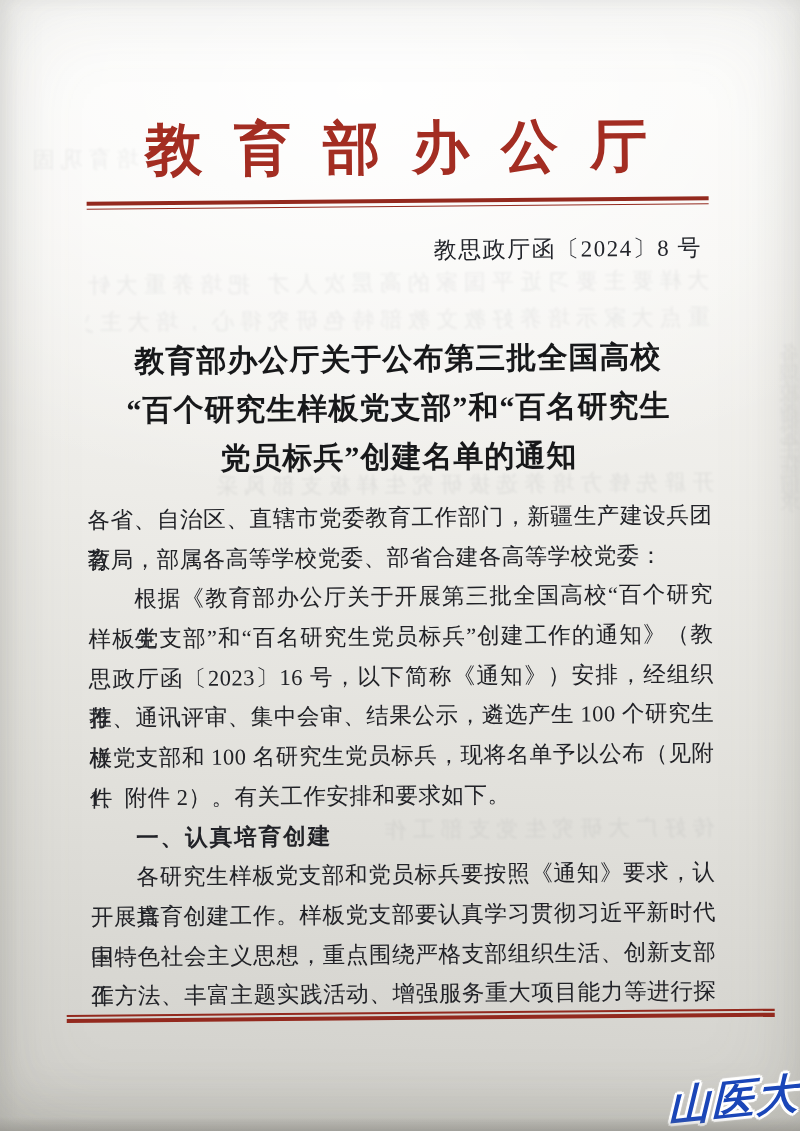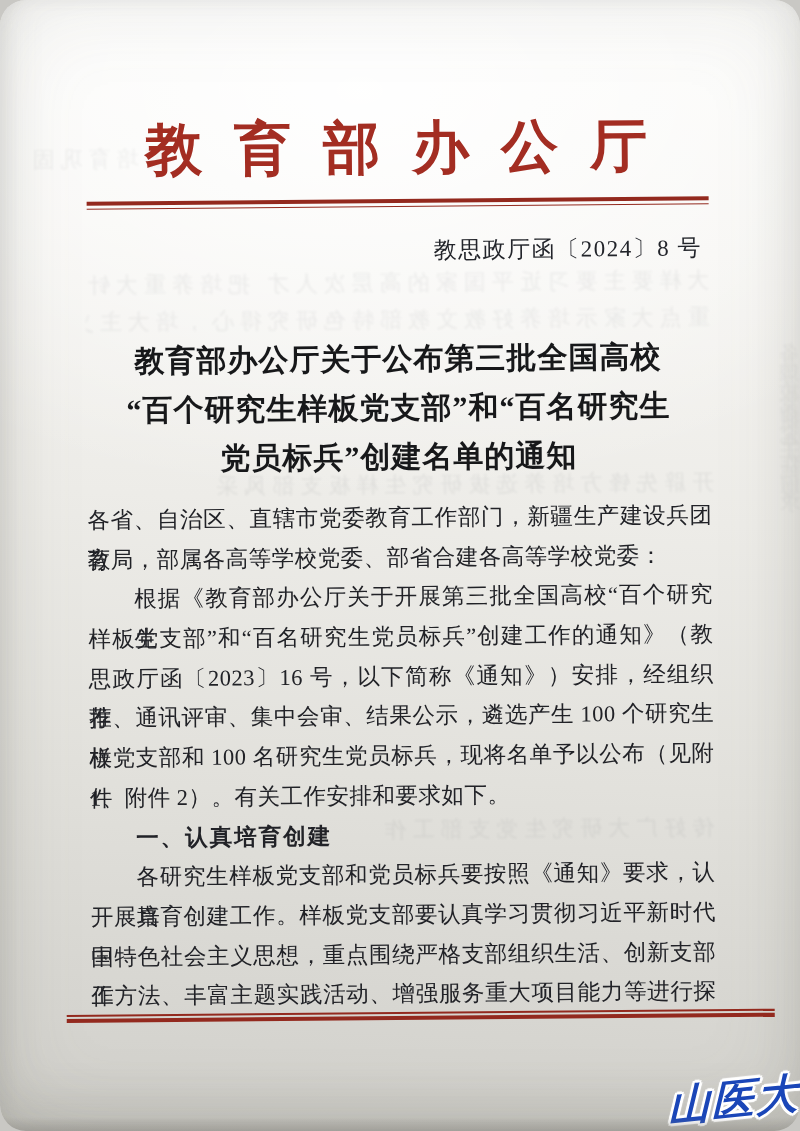--- a/index.html
+++ b/index.html
@@ -8,21 +8,20 @@
     font-family:"Liberation Serif","DejaVu Serif",serif;
     background:#c9c8c4;
   }
   .paper{
     position:relative;width:800px;height:1131px;overflow:hidden;
     background:
       radial-gradient(140% 60% at 45% 8%, rgba(255,255,255,.95) 0%, rgba(255,255,255,0) 60%),
       linear-gradient(183deg,#fbfbf9 0%,#f6f5f2 22%,#edecE8 45%,#e2e1dc 68%,#d7d6d1 88%,#d0cfca 100%);
     box-shadow:inset 0 0 90px rgba(115,112,104,.14), inset 0 -26px 45px rgba(100,98,90,.16),
                inset 6px 0 14px rgba(120,118,110,.08);
-    border-radius:26px;
   }
   .edge-bottom{position:absolute;left:0;bottom:0;width:100%;height:14px;
     background:linear-gradient(180deg,rgba(150,148,142,0) 0%,rgba(135,133,127,.45) 100%);}
   .tilt{position:absolute;inset:0;transform:rotate(-0.5deg);transform-origin:50% 52%;}
 
   
   .ghost{position:absolute;color:#3c4148;opacity:.065;filter:blur(1.1px);
     transform:scaleX(-1);font-size:22px;letter-spacing:6px;white-space:nowrap;overflow:hidden;}
   .g0{top:142px;left:-30px;width:200px;}
   .g1{top:268px;left:88px;width:624px;opacity:.075;}

